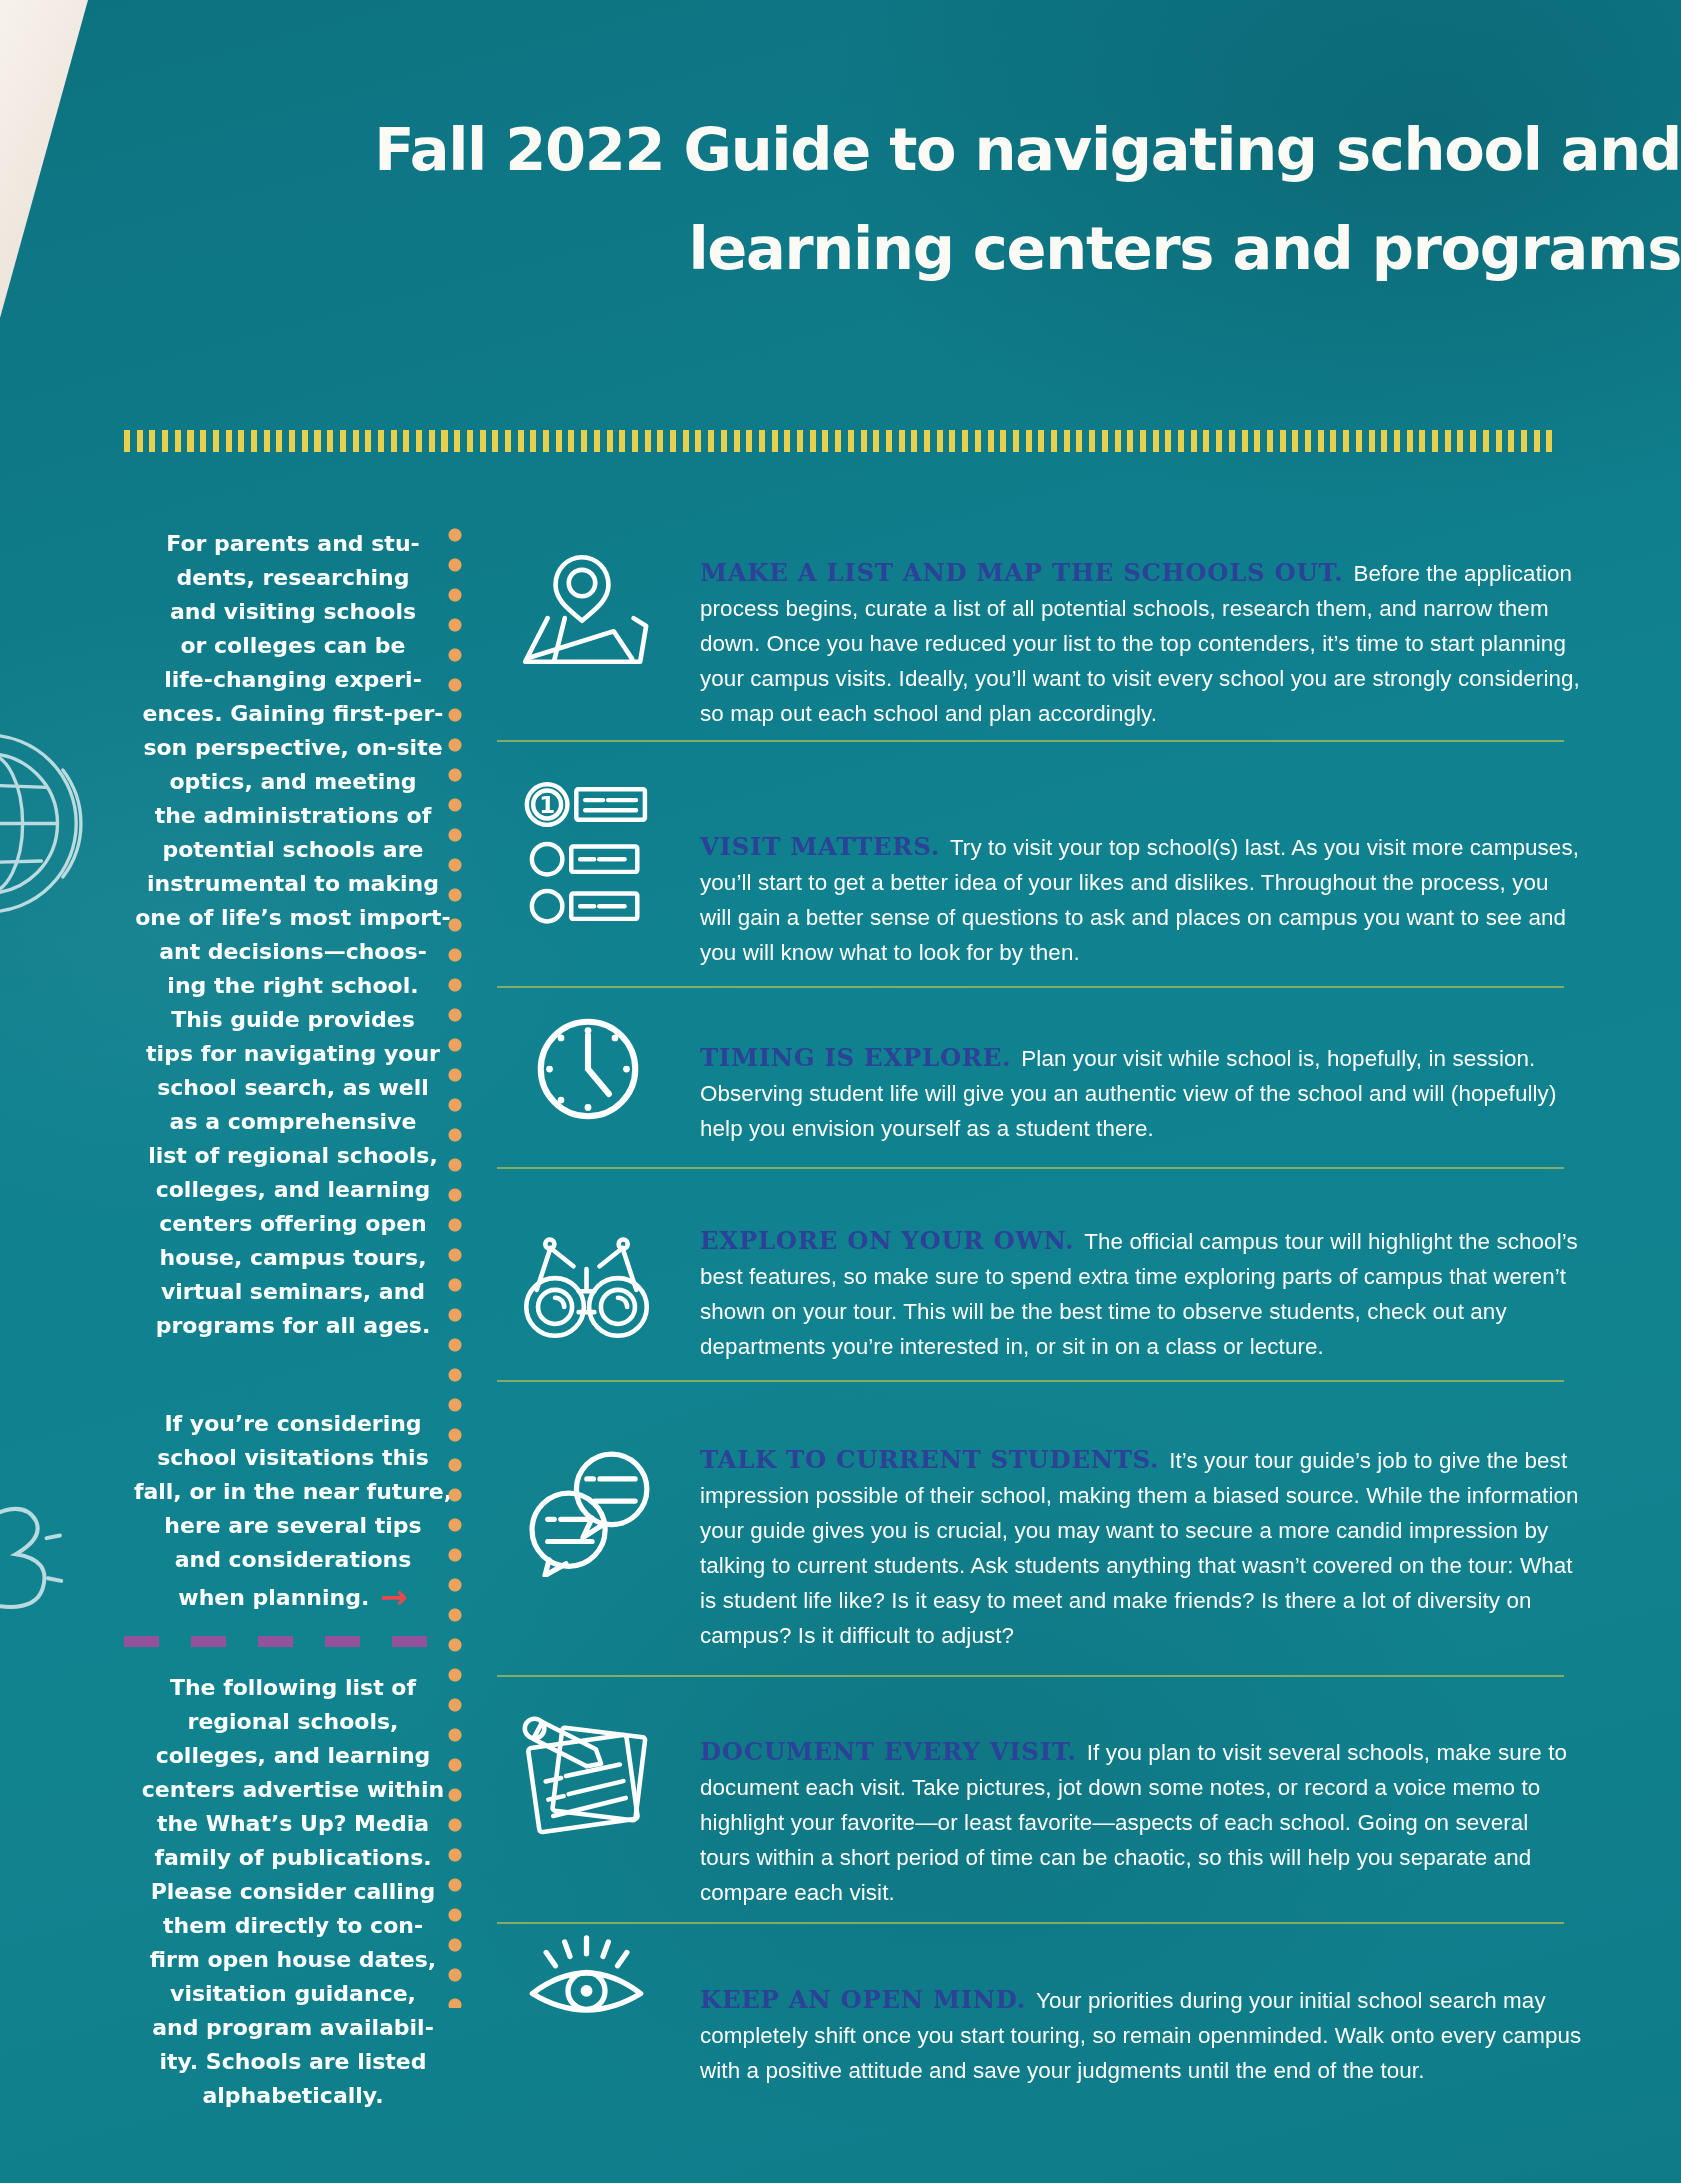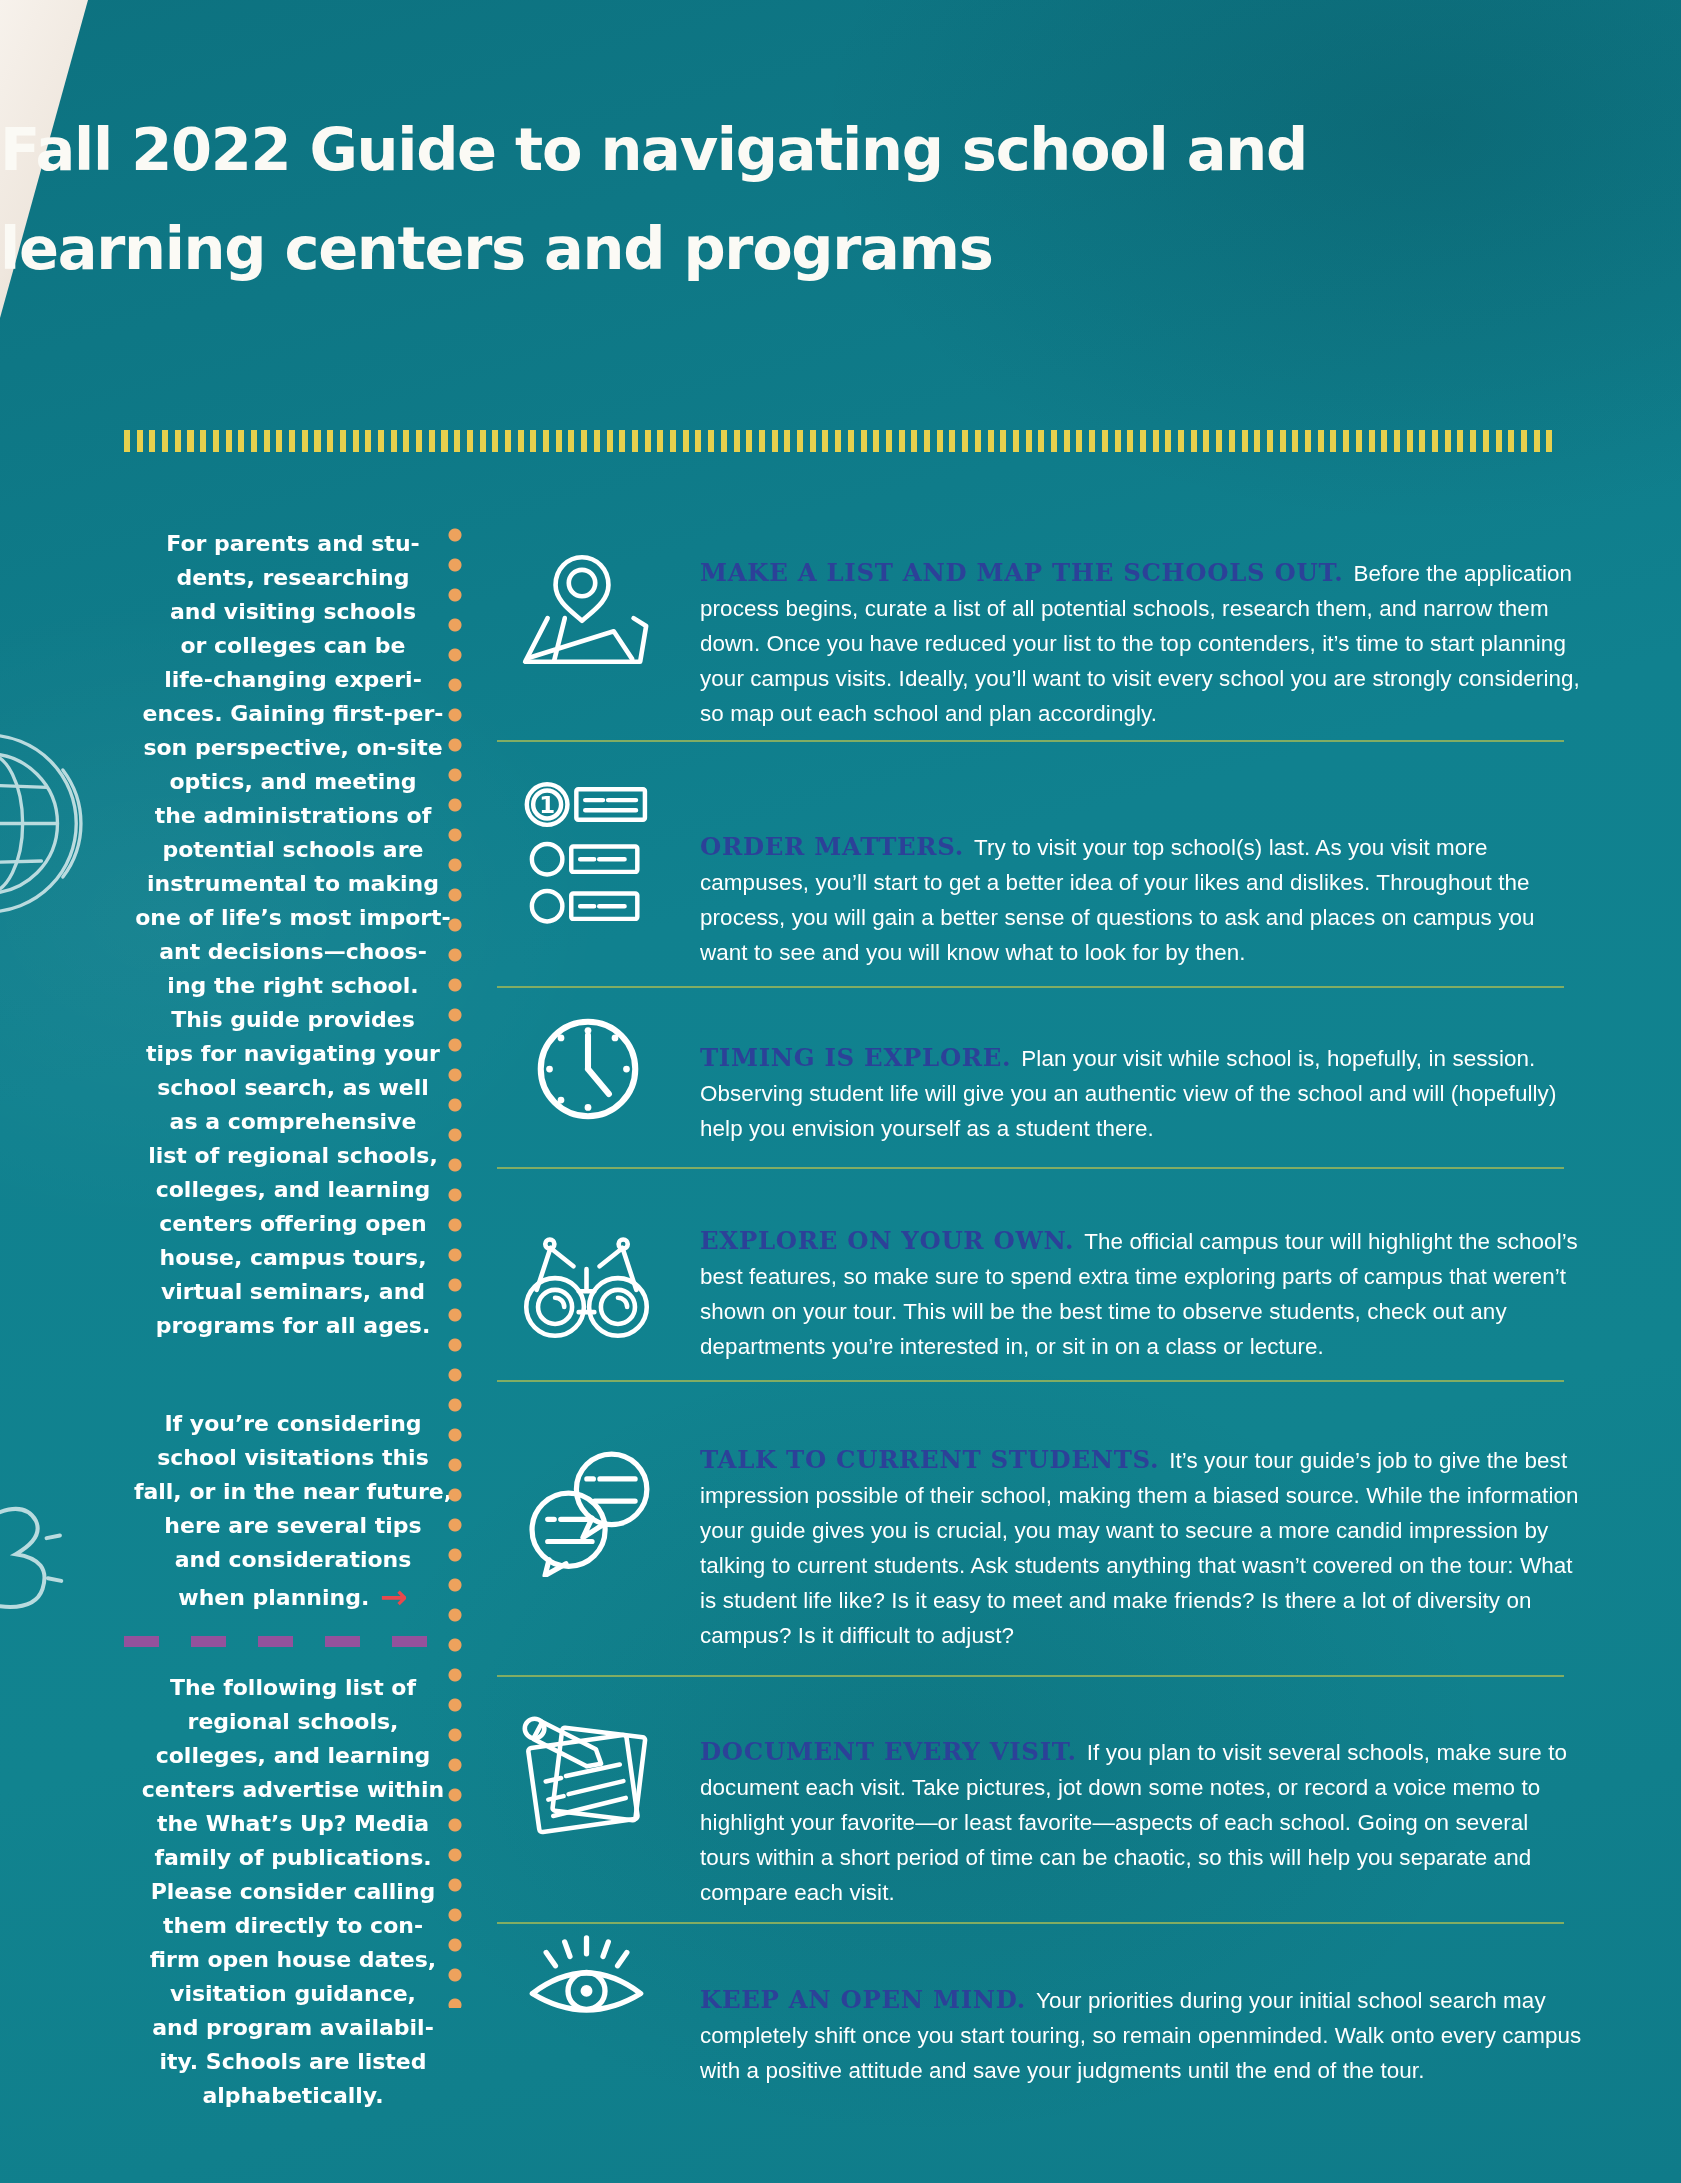--- a/index.html
+++ b/index.html
@@ -15,21 +15,21 @@
   
   .corner{
     position:absolute;top:0;left:0;width:88px;height:318px;
     background:linear-gradient(115deg,#f7f2ec 0%,#efe7de 55%,#e2d7cc 100%);
     clip-path:polygon(0 0,100% 0,0 100%);
   }
   
   .doodle{position:absolute;opacity:.8;}
   .doodle svg{display:block;width:100%;height:100%;}
   .title{
-    position:absolute;top:100px;left:0;width:100%;text-align:left;
+    position:absolute;top:100px;left:0;width:100%;text-align:right;
     color:#fbfaf5;font-family:"DejaVu Sans",sans-serif;font-weight:bold;
     font-size:59px;line-height:99px;letter-spacing:-1.3px;
   }
   .ticks{
     position:absolute;left:124px;top:430px;width:1434px;height:22px;
     background:repeating-linear-gradient(90deg,#e7d04e 0 6px,rgba(0,0,0,0) 6px 12.7px);
   }
   .sidebar{
     position:absolute;left:124px;top:527px;width:338px;
     color:#ffffff;font-family:"DejaVu Sans",sans-serif;font-weight:bold;
@@ -166,21 +166,21 @@
     <path d="M98 37 L126 37 M134 37 L178 37 M98 53 L178 53"></path>
     <circle cx="38" cy="130" r="24"></circle>
     <rect x="76" y="110" width="104" height="40" rx="3"></rect>
     <path d="M90 130 L112 130 M120 130 L160 130"></path>
     <circle cx="38" cy="204" r="24"></circle>
     <rect x="76" y="184" width="104" height="40" rx="3"></rect>
     <path d="M90 204 L112 204 M120 204 L160 204"></path>
   </svg>
         </div>
     <p class="tip-text">
-      <span class="tip-heading">ORDER MATTERS.</span><span class="tip-body">Try to visit your top school(s) last. As you visit more campuses, you’ll start to get a better idea of your likes and dislikes. Throughout the process, you will gain a better sense of questions to ask and places on campus you want to see and you will know what to look for by then.</span>
+      <span class="tip-heading">VISIT MATTERS.</span><span class="tip-body">Try to visit your top school(s) last. As you visit more campuses, you’ll start to get a better idea of your likes and dislikes. Throughout the process, you will gain a better sense of questions to ask and places on campus you want to see and you will know what to look for by then.</span>
     </p>
   </section>
       <section class="tip" style="top: 1024px;">
     <div class="tip-icon" style="left: 534px; top: -9.4px; width: 108px; height: 108px;">
           <svg viewBox="0 0 160 160" fill="none" stroke="#fff" stroke-width="9" stroke-linecap="round">
     <circle cx="80" cy="80" r="70"></circle>
     <g fill="#fff" stroke="none">
       <circle cx="80" cy="23" r="5"></circle>
               <circle cx="120" cy="34" r="5"></circle>
               <circle cx="137" cy="80" r="5"></circle>

